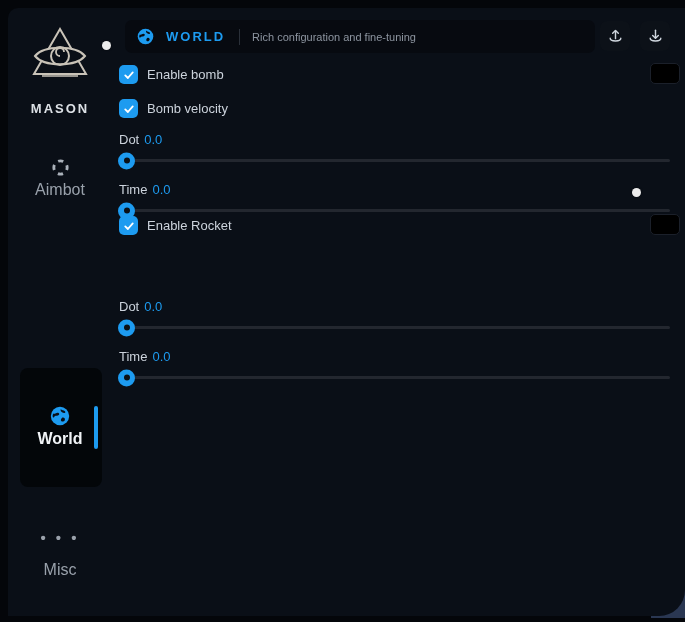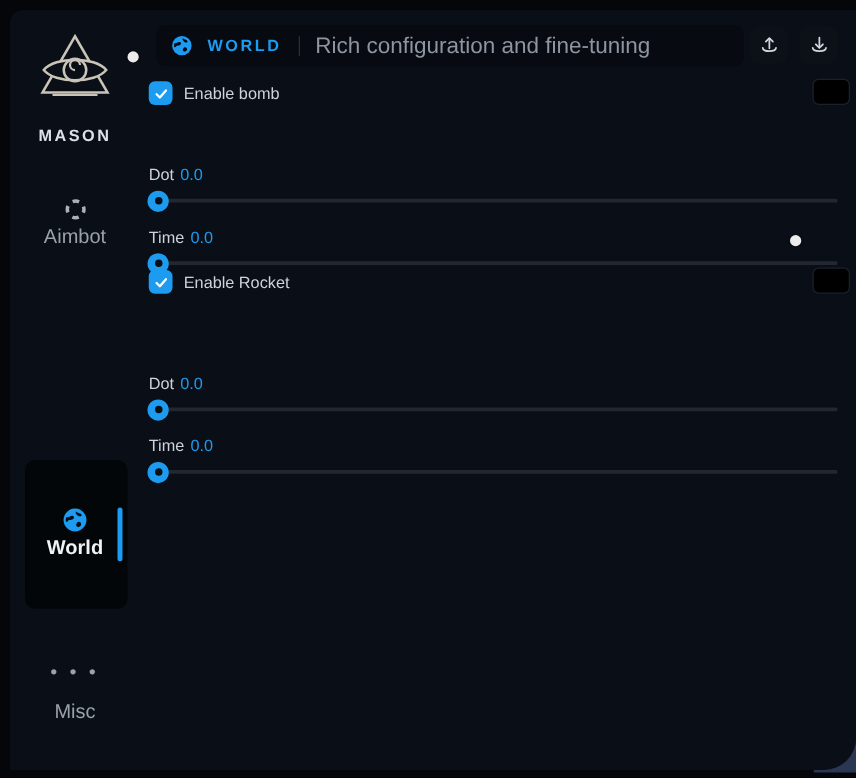--- a/index.html
+++ b/index.html
@@ -32,21 +32,21 @@
   .side-item.active .side-label{color:#f0f3f6;font-weight:bold;}
   .ellipsis{color:#9aa1ab;font-size:15px;font-weight:bold;letter-spacing:3px;line-height:10px;}
   .cursor-dot{position:absolute;width:9px;height:9px;border-radius:50%;background:#ececec;
               box-shadow:0 0 2px rgba(0,0,0,.6);}
   
   .header-bar{position:absolute;left:117px;top:12px;width:470px;height:33px;background:#070a10;
               border-radius:7px;display:flex;align-items:center;}
   .header-globe{margin-left:12px;}
   .header-title{margin-left:12px;color:var(--accent);font-size:13px;font-weight:bold;letter-spacing:2px;}
   .header-divider{width:1px;height:16px;background:#2a3039;margin-left:14px;}
-  .header-subtitle{margin-left:12px;color:var(--muted);font-size:18px;}
+  .header-subtitle{margin-left:12px;color:var(--muted);font-size:11px;}
   .icon-btn{position:absolute;top:13px;width:30px;height:30px;background:var(--chip);
             border-radius:7px;display:flex;align-items:center;justify-content:center;cursor:pointer;}
   .icon-btn.upload{left:592px;}
   .icon-btn.download{left:632px;}
   
   .row{position:absolute;left:111px;width:561px;}
   .cb-row{display:flex;align-items:center;height:19px;}
   .checkbox{width:19px;height:19px;border-radius:5px;background:var(--accent);
             display:flex;align-items:center;justify-content:center;flex:none;cursor:pointer;}
   .cb-label{margin-left:9px;color:var(--txt);font-size:13px;}
@@ -133,20 +133,28 @@
     <div class="row cb-row" style="top:57px;">
       <span class="checkbox">
         <svg width="12" height="12" viewBox="0 0 16 16" fill="none" stroke="#fff" stroke-width="2.4" stroke-linecap="round" stroke-linejoin="round">
           <path d="M3 8.5 L6.5 12 L13 4.5"></path>
         </svg>
       </span>
       <span class="cb-label">Enable bomb</span>
       <span class="swatch"></span>
     </div>
 
+    <div class="row cb-row" style="top:91px;">
+      <span class="checkbox">
+        <svg width="12" height="12" viewBox="0 0 16 16" fill="none" stroke="#fff" stroke-width="2.4" stroke-linecap="round" stroke-linejoin="round">
+          <path d="M3 8.5 L6.5 12 L13 4.5"></path>
+        </svg>
+      </span>
+      <span class="cb-label">Bomb velocity</span>
+    </div>
 
     <div class="row" style="top:124px;">
       <div class="slider-label">
         <span>Dot</span><span class="val">0.0</span>
       </div>
       <div class="track" style="top:27px;">
         <span class="handle"></span>
       </div>
     </div>
 

